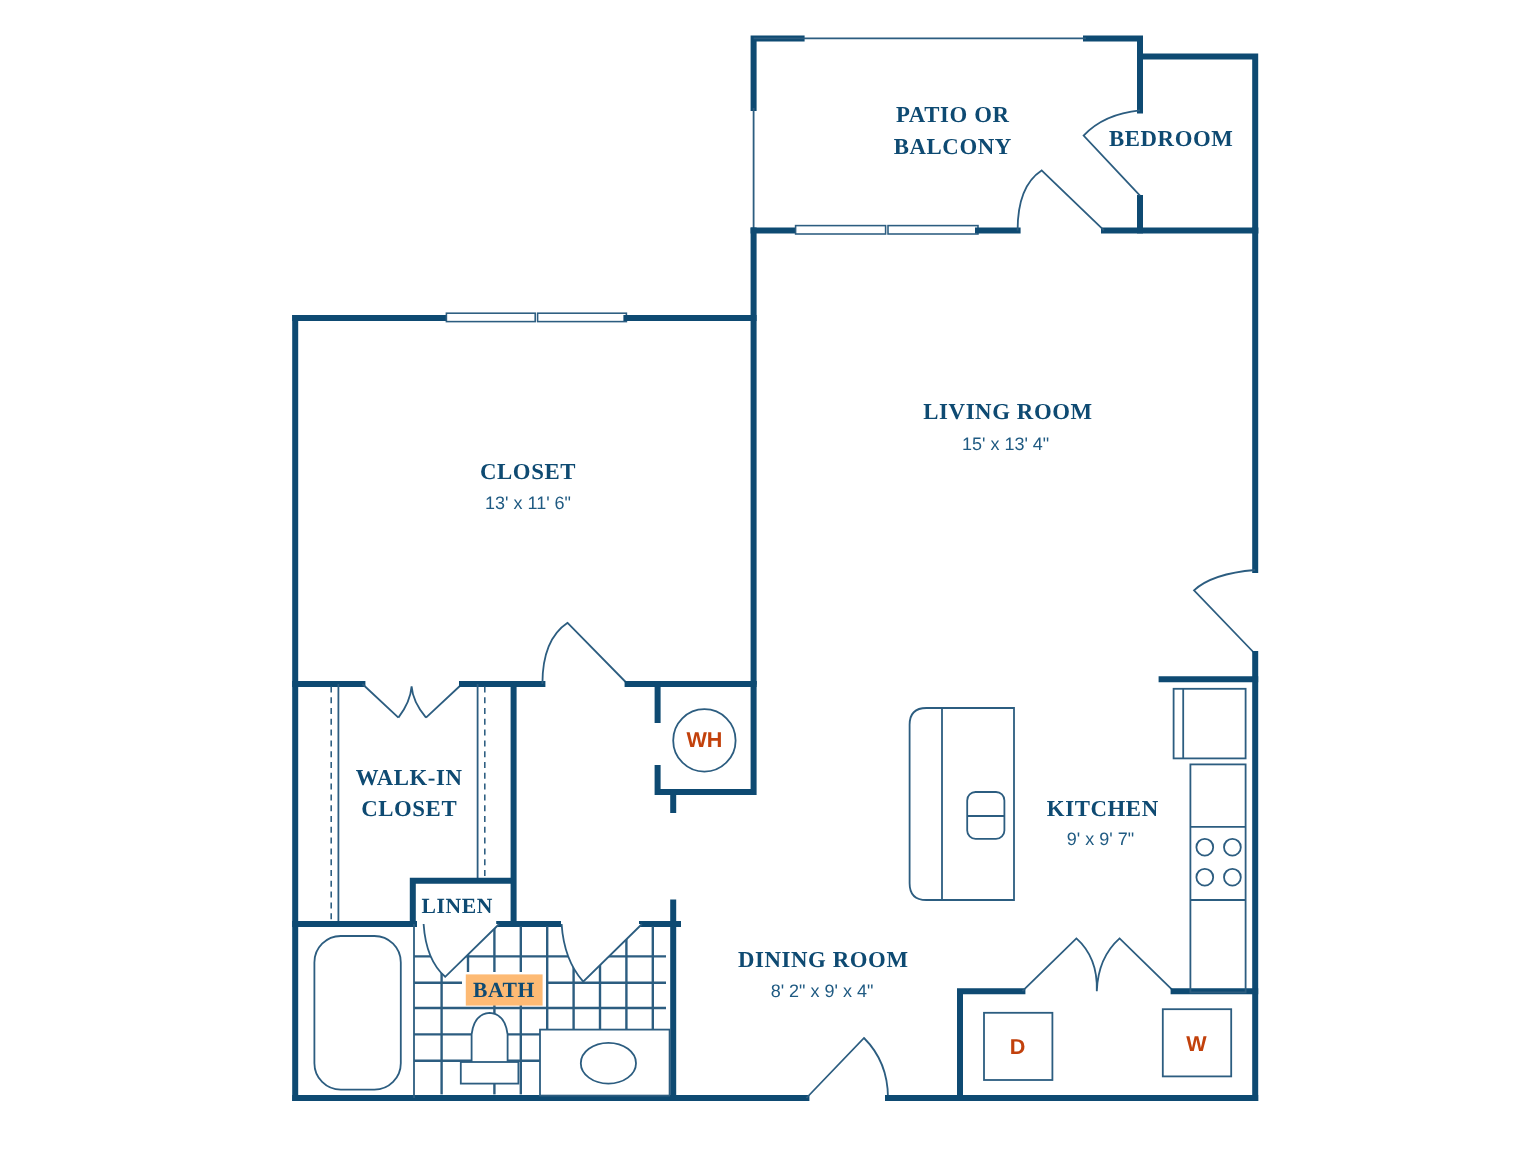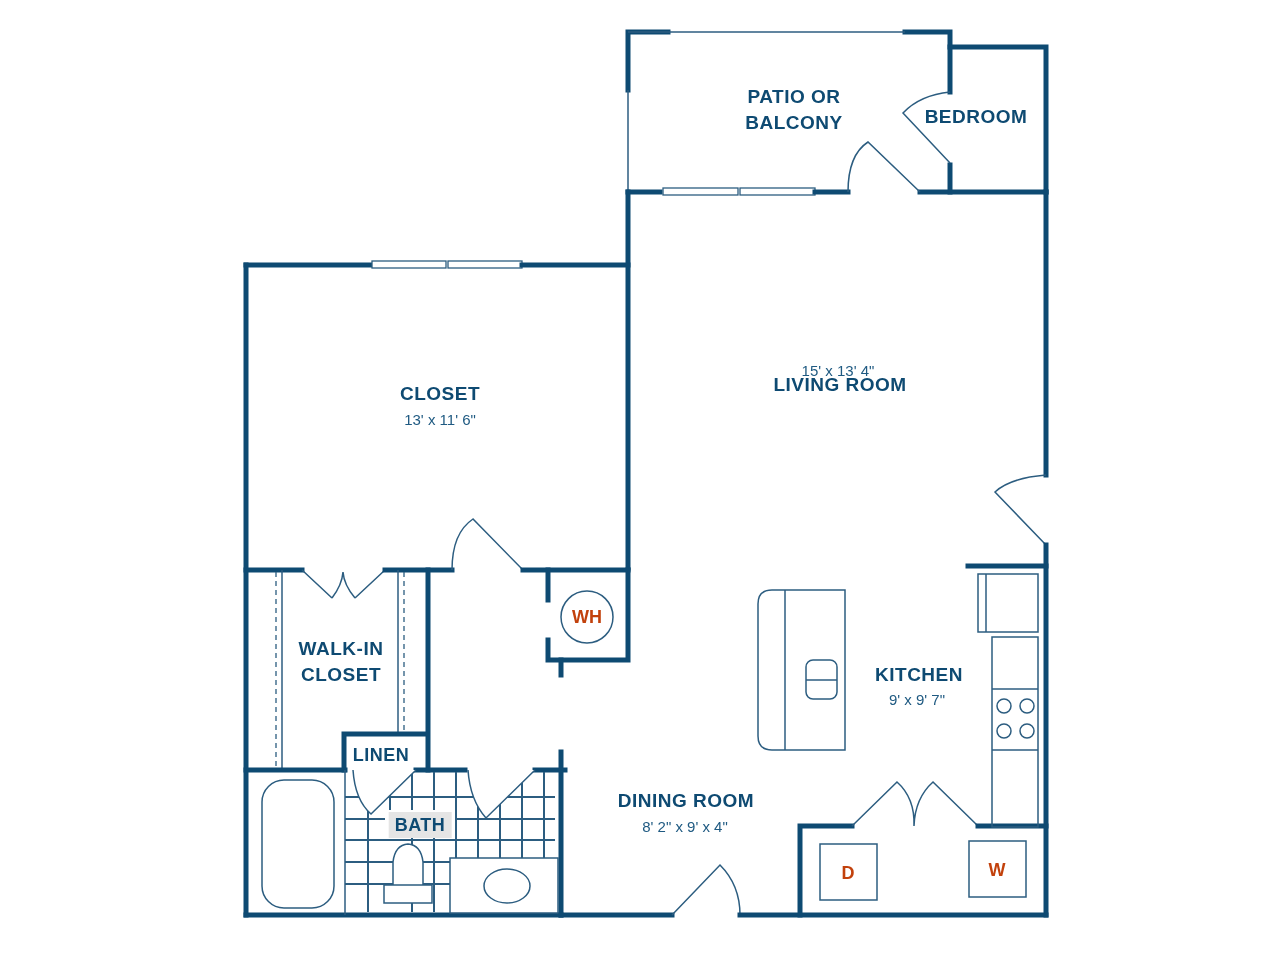--- a/index.html
+++ b/index.html
@@ -3,21 +3,21 @@
 <meta charset="utf-8">
 <style>
   html, body { margin:0; padding:0; background:#ffffff; }
   body { width:1280px; height:960px; position:relative; overflow:hidden; font-family:"Liberation Sans", sans-serif; }
   svg.plan { position:absolute; left:0; top:0; }
   .wall { stroke:#0e4a72; stroke-width:5; fill:none; stroke-linecap:square; }
   .thin { stroke:#2c5d80; stroke-width:1.5; fill:none; }
   .win { stroke:#2c5d80; stroke-width:1.3; fill:#ffffff; }
   .dash { stroke:#2c5d80; stroke-width:1.3; fill:none; stroke-dasharray:5 4; }
   .tile { stroke:#2c5d80; stroke-width:2; fill:none; }
-  .label { position:absolute; color:#0e4a72; font-weight:bold; font-size:19px; letter-spacing:0.5px; text-align:center; line-height:26px; white-space:nowrap; transform:translateX(-50%); }
+  .label { position:absolute; color:#0e4a72; font-weight:bold; font-size:19px; letter-spacing:0.5px; text-align:center; line-height:26px; white-space:nowrap; transform:translateX(-50%);font-family:Liberation Serif, serif; }
   .dim { position:absolute; color:#1f5a82; font-size:15px; text-align:center; white-space:nowrap; transform:translateX(-50%); }
   .appl { position:absolute; color:#c2410c; font-weight:bold; font-size:18px; text-align:center; transform:translate(-50%,-50%); }
 </style>
 </head>
 <body>
 
 <svg class="plan" width="1280" height="960" viewBox="0 0 1280 960">
 
   <g>
     <path class="wall" d="M628 90 L628 32 L668 32"></path>
@@ -127,32 +127,32 @@
   <circle class="thin" cx="1004" cy="731" r="7"></circle>
   <circle class="thin" cx="1027" cy="731" r="7"></circle>
 </svg>
 
 <div class="label" style="left:794px; top:84px;">
   <div>PATIO OR</div>
   <div>BALCONY</div>
 </div>
 <div class="label" style="left:976px; top:104px;">BEDROOM</div>
 
-<div class="label" style="left:840px; top:331px;margin-top:41px;">LIVING ROOM</div>
+<div class="label" style="left:840px; top:331px;">LIVING ROOM</div>
 <div class="dim" style="left:838px; top:362px;">15' x 13' 4"</div>
 
 <div class="label" style="left:440px; top:381px;">CLOSET</div>
 <div class="dim" style="left:440px; top:411px;">13' x 11' 6"</div>
 
 <div class="label" style="left:341px; top:636px;">
   <div>WALK-IN</div>
   <div>CLOSET</div>
 </div>
 <div class="label" style="left:381px; top:742px; font-size:18px;">LINEN</div>
-<div class="label" style="left:420px; top:812px; font-size:18px; background:#e5e5e5; padding:0 6px;">BATH</div>
+<div class="label" style="left:420px; top:812px; font-size:18px; background:#fdba74; padding:0 6px;">BATH</div>
 
 <div class="appl" style="left:587px; top:617px;">WH</div>
 
 <div class="label" style="left:919px; top:662px;">KITCHEN</div>
 <div class="dim" style="left:917px; top:691px;">9' x 9' 7"</div>
 
 <div class="label" style="left:686px; top:788px;text-align:center;">DINING ROOM</div>
 <div class="dim" style="left:685px; top:818px;">8' 2" x 9' x 4"</div>
 
 <div class="appl" style="left:848px; top:873px;">D</div>

